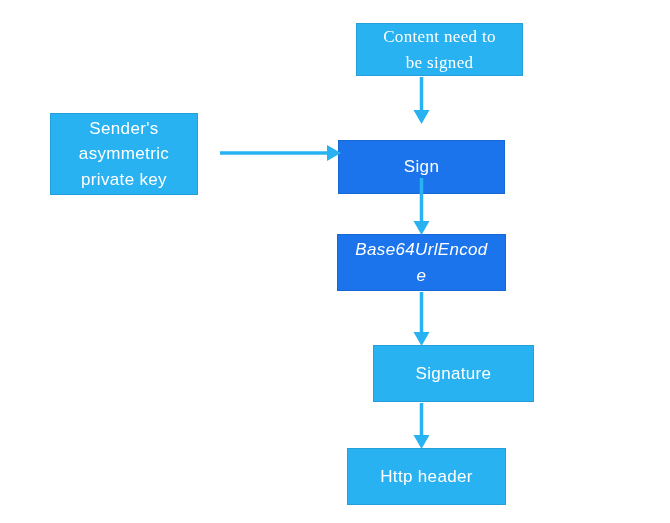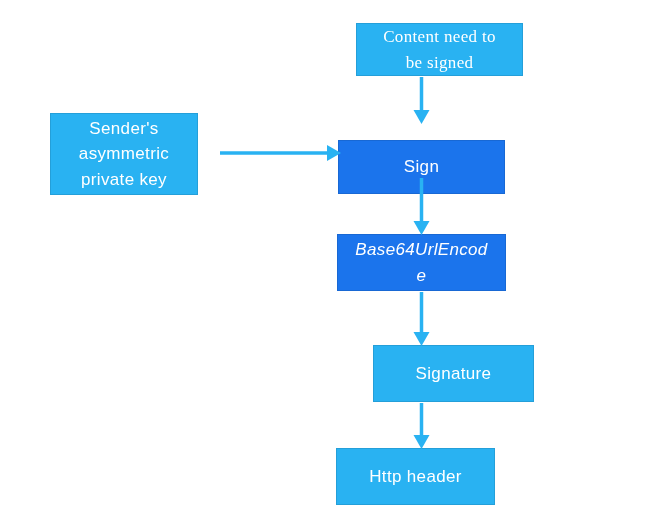--- a/index.html
+++ b/index.html
@@ -57,21 +57,21 @@
 asymmetric
 private key</div>
 
   <div class="node" style="left:338px; top:140px; width:167px; height:54px;" data-variant="dark">Sign</div>
 
   <div class="node" style="left:337px; top:234px; width:169px; height:57px;font-style:italic;" data-variant="dark">Base64UrlEncod
 e</div>
 
   <div class="node" style="left:341px; top:345px; width:161px; height:57px;margin-left:32px;" data-variant="light">Signature</div>
 
-  <div class="node" style="left:336px; top:448px; width:159px; height:57px;" data-variant="light">Http header</div>
+  <div class="node" style="left:347px; top:448px; width:159px; height:57px;" data-variant="light">Http header</div>
 
   <svg class="edges" width="670" height="523" viewBox="0 0 670 523" aria-hidden="true">
 
     <g>
       <line x1="421.5" y1="77" x2="421.5" y2="112"></line>
       <polygon points="421.5,124 413.5,110 429.5,110"></polygon>
     </g>
 
     <g>
       <line x1="220" y1="153" x2="328" y2="153"></line>

